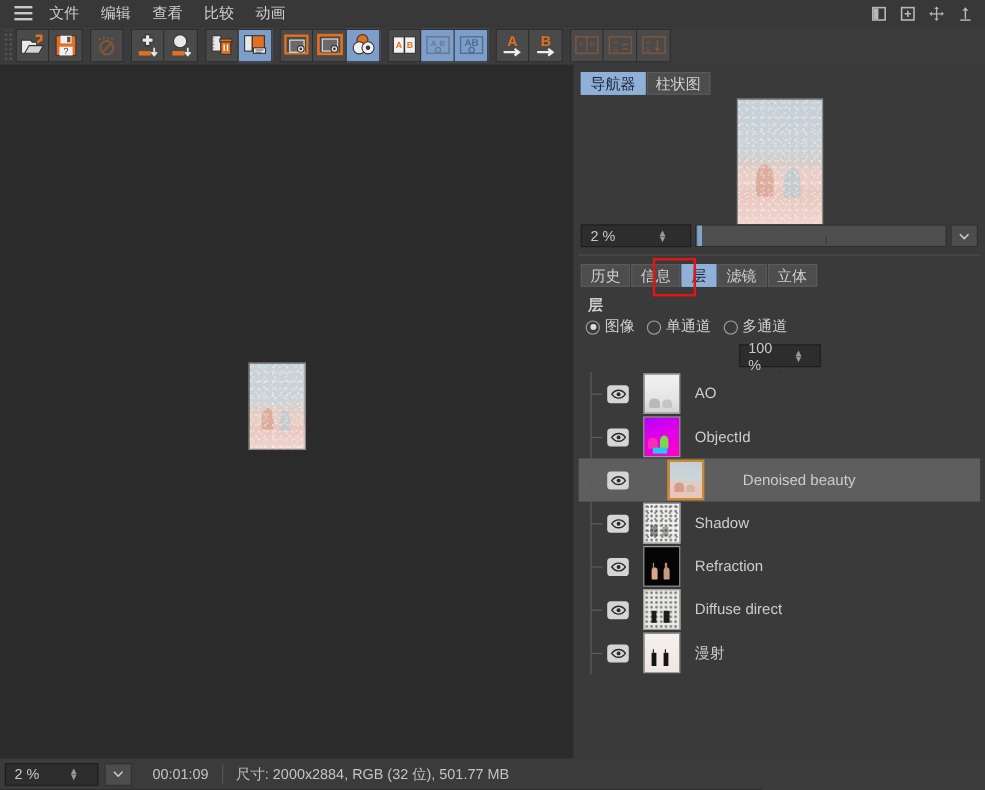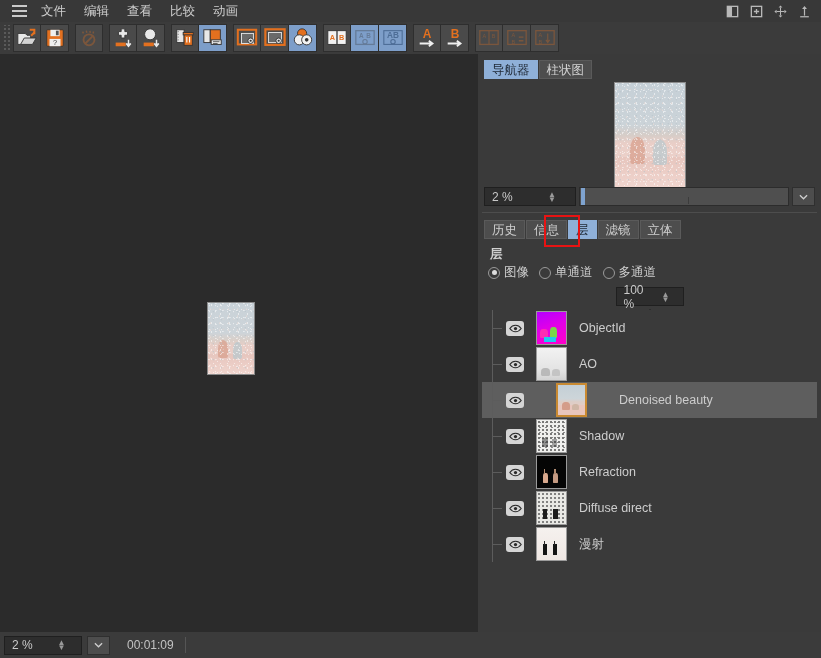--- a/index.html
+++ b/index.html
@@ -528,44 +528,44 @@
           <div class="tree">
               <span class="v"></span>
               <span class="h"></span>
             </div>
           <div class="eye">
             <svg width="13" height="9" viewBox="0 0 16 10">
               <path d="M1 5s2.8-4 7-4 7 4 7 4-2.8 4-7 4-7-4-7-4z" fill="none" stroke="#2a2a2a" stroke-width="1.4"></path>
               <circle cx="8" cy="5" r="2" fill="#2a2a2a"></circle>
             </svg>
           </div>
-          <div class="thumb" style="background:linear-gradient(160deg,#b400ff 0%,#e000e8 45%,#ff00c8 100%);">
-            <div style="position:absolute;left:12%;top:52%;width:26%;height:30%;border-radius:40% 40% 12% 12%;background:#ff2bb5;"></div>
-            <div style="position:absolute;left:44%;top:48%;width:26%;height:34%;border-radius:40% 40% 12% 12%;background:#7bd64a;"></div>
-            <div style="position:absolute;left:24%;top:78%;width:40%;height:16%;background:#20c9f0;"></div>
-          </div>
-          <div class="laylabel">ObjectId</div>
+          <div class="thumb" style="background:linear-gradient(to bottom,#f2f2f2,#e3e3e3 70%,#d2d2d2 100%);">
+            <div style="position:absolute;left:14%;top:62%;width:30%;height:26%;border-radius:45% 45% 14% 14%;background:#b9b9b9;"></div>
+            <div style="position:absolute;left:50%;top:66%;width:28%;height:22%;border-radius:45% 45% 14% 14%;background:#c4c4c4;"></div>
+          </div>
+          <div class="laylabel">AO</div>
         </div>
 
         <div class="layrow">
           <div class="tree">
               <span class="v"></span>
               <span class="h"></span>
             </div>
           <div class="eye">
             <svg width="13" height="9" viewBox="0 0 16 10">
               <path d="M1 5s2.8-4 7-4 7 4 7 4-2.8 4-7 4-7-4-7-4z" fill="none" stroke="#2a2a2a" stroke-width="1.4"></path>
               <circle cx="8" cy="5" r="2" fill="#2a2a2a"></circle>
             </svg>
           </div>
-          <div class="thumb" style="background:linear-gradient(to bottom,#f2f2f2,#e3e3e3 70%,#d2d2d2 100%);">
-            <div style="position:absolute;left:14%;top:62%;width:30%;height:26%;border-radius:45% 45% 14% 14%;background:#b9b9b9;"></div>
-            <div style="position:absolute;left:50%;top:66%;width:28%;height:22%;border-radius:45% 45% 14% 14%;background:#c4c4c4;"></div>
-          </div>
-          <div class="laylabel">AO</div>
+          <div class="thumb" style="background:linear-gradient(160deg,#b400ff 0%,#e000e8 45%,#ff00c8 100%);">
+            <div style="position:absolute;left:12%;top:52%;width:26%;height:30%;border-radius:40% 40% 12% 12%;background:#ff2bb5;"></div>
+            <div style="position:absolute;left:44%;top:48%;width:26%;height:34%;border-radius:40% 40% 12% 12%;background:#7bd64a;"></div>
+            <div style="position:absolute;left:24%;top:78%;width:40%;height:16%;background:#20c9f0;"></div>
+          </div>
+          <div class="laylabel">ObjectId</div>
         </div>
 
         <div class="layrow sel">
           <div class="tree">
               <span class="v"></span>
               <span class="h"></span>
             </div>
           <div class="eye">
             <svg width="13" height="9" viewBox="0 0 16 10">
               <path d="M1 5s2.8-4 7-4 7 4 7 4-2.8 4-7 4-7-4-7-4z" fill="none" stroke="#2a2a2a" stroke-width="1.4"></path>
@@ -670,15 +670,16 @@
       <span>2 %</span>
       <span class="arrows">▲<br>▼</span>
     </div>
     <div class="dropbtn">
       <svg width="9" height="6" viewBox="0 0 10 6">
         <path d="M1 1l4 4 4-4" fill="none" stroke="#cfcfcf" stroke-width="1.4"></path>
       </svg>
     </div>
     <div class="txt" style="margin-left:12px;text-align:center;">00:01:09</div>
     <div class="vline"></div>
+    <div class="txt">尺寸: 2000x2884, RGB (32 位), 501.77 MB</div>
   </div>
 
 </div>
 
 </body></html>

